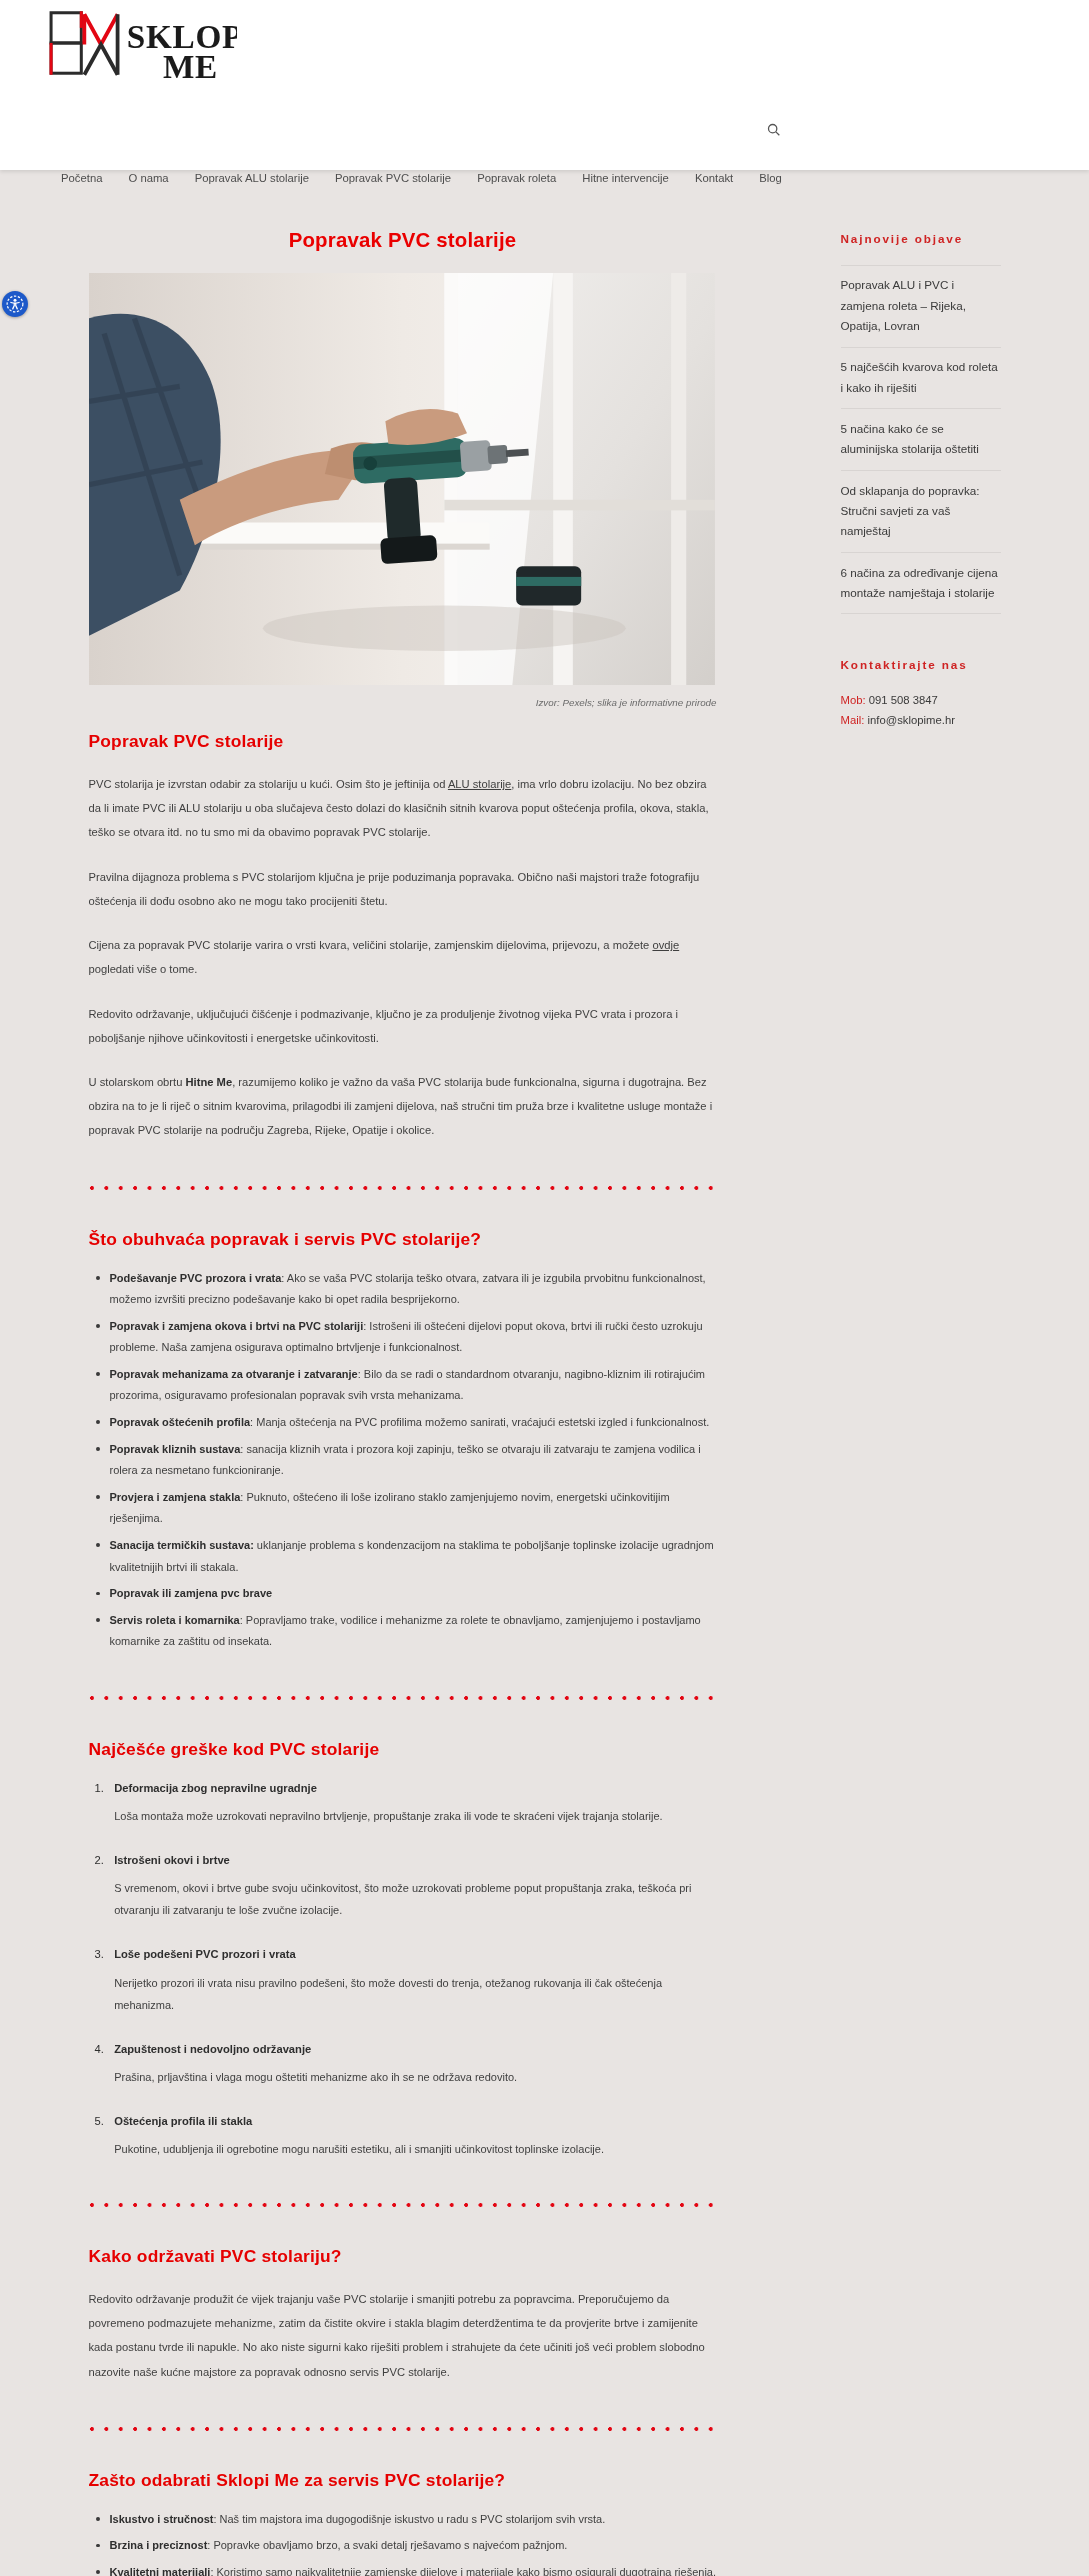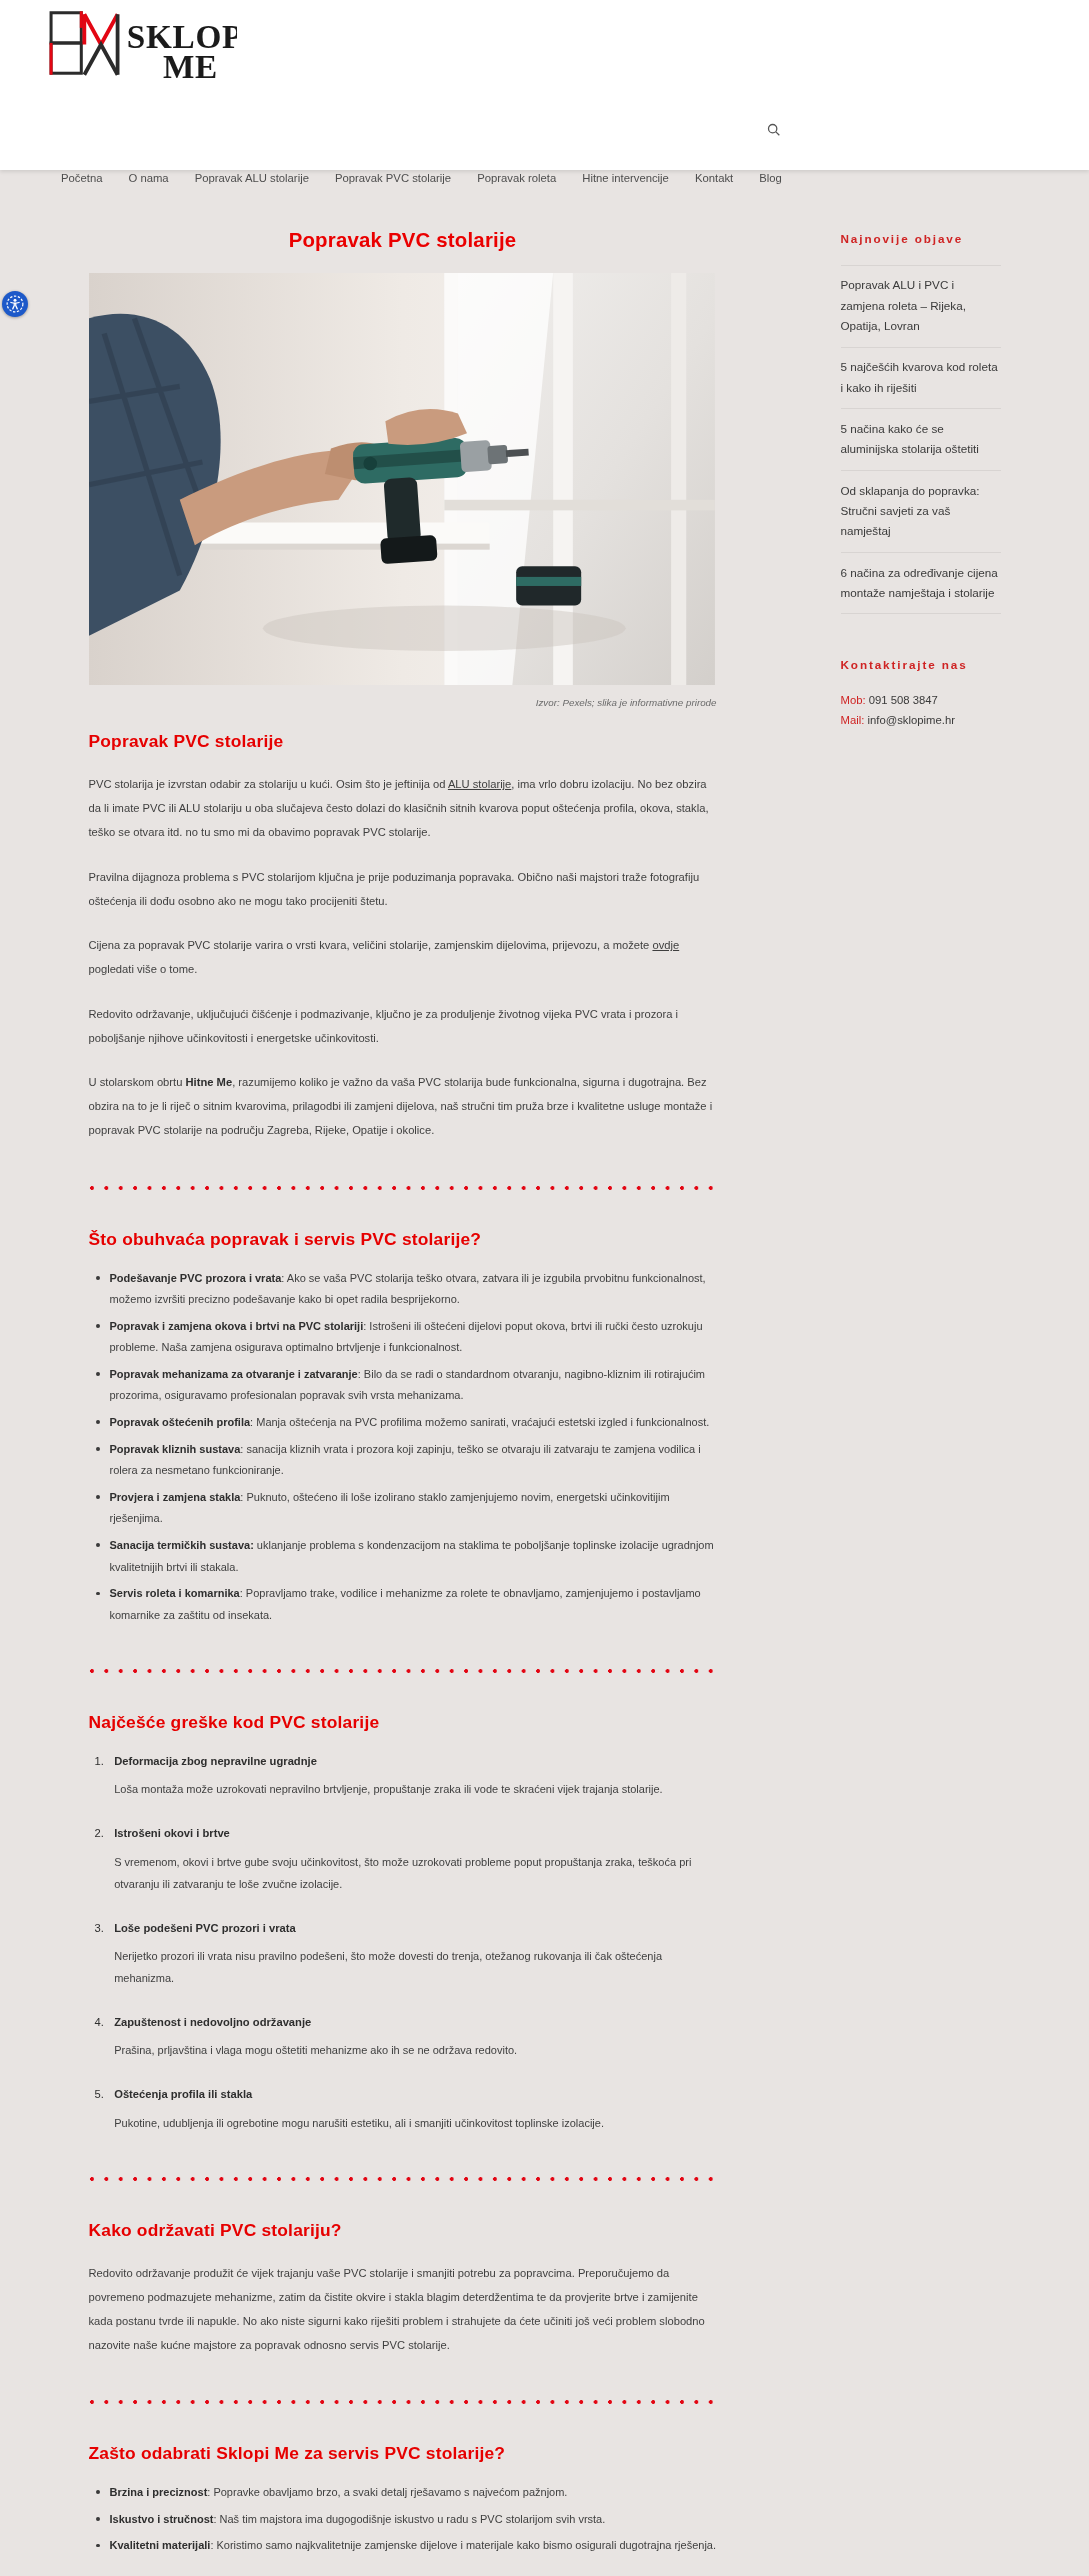--- a/index.html
+++ b/index.html
@@ -190,20 +190,21 @@
           <li><span class="b">Popravak mehanizama za otvaranje i zatvaranje</span><span>: Bilo da se radi o standardnom otvaranju, nagibno-kliznim ili rotirajućim prozorima, osiguravamo profesionalan popravak svih vrsta mehanizama.</span></li>
 
           <li><span class="b">Popravak oštećenih profila</span><span>: Manja oštećenja na PVC profilima možemo sanirati, vraćajući estetski izgled i funkcionalnost.</span></li>
 
           <li><span class="b">Popravak kliznih sustava</span><span>: sanacija kliznih vrata i prozora koji zapinju, teško se otvaraju ili zatvaraju te zamjena vodilica i rolera za nesmetano funkcioniranje.</span></li>
 
           <li><span class="b">Provjera i zamjena stakla</span><span>: Puknuto, oštećeno ili loše izolirano staklo zamjenjujemo novim, energetski učinkovitijim rješenjima.</span></li>
 
           <li><span class="b">Sanacija termičkih sustava:</span><span> uklanjanje problema s kondenzacijom na staklima te poboljšanje toplinske izolacije ugradnjom kvalitetnijih brtvi ili stakala.</span></li>
 
+          <li><span class="b">Popravak ili zamjena pvc brave</span><span></span></li>
 
           <li><span class="b">Servis roleta i komarnika</span><span>: Popravljamo trake, vodilice i mehanizme za rolete te obnavljamo, zamjenjujemo i postavljamo komarnike za zaštitu od insekata.</span></li>
         </ul>
 
       <div class="dot-divider"></div>
 
       <h2 class="sec">Najčešće greške kod PVC stolarije</h2>
       <ol class="mistake-list">
 
           <li>
@@ -235,23 +236,23 @@
       <div class="dot-divider"></div>
 
       <h2 class="sec">Kako održavati PVC stolariju?</h2>
       <p>Redovito održavanje produžit će vijek trajanju vaše PVC stolarije i smanjiti potrebu za popravcima. Preporučujemo da povremeno podmazujete mehanizme, zatim da čistite okvire i stakla blagim deterdžentima te da provjerite brtve i zamijenite kada postanu tvrde ili napukle. No ako niste sigurni kako riješiti problem i strahujete da ćete učiniti još veći problem slobodno nazovite naše kućne majstore za popravak odnosno servis PVC stolarije.</p>
 
       <div class="dot-divider"></div>
 
       <h2 class="sec">Zašto odabrati Sklopi Me za servis PVC stolarije?</h2>
       <ul class="feature-list">
 
+          <li><span class="b">Iskustvo i stručnost</span><span>: Naš tim majstora ima dugogodišnje iskustvo u radu s PVC stolarijom svih vrsta.</span></li>
+
           <li><span class="b">Brzina i preciznost</span><span>: Popravke obavljamo brzo, a svaki detalj rješavamo s najvećom pažnjom.</span></li>
-
-          <li><span class="b">Iskustvo i stručnost</span><span>: Naš tim majstora ima dugogodišnje iskustvo u radu s PVC stolarijom svih vrsta.</span></li>
 
           <li><span class="b">Kvalitetni materijali</span><span>: Koristimo samo najkvalitetnije zamjenske dijelove i materijale kako bismo osigurali dugotrajna rješenja.</span></li>
 
         </ul>
 
     </main>
 
     <aside class="sidebar">
       <div class="widget-title">Najnovije objave</div>
       <ul class="posts">

